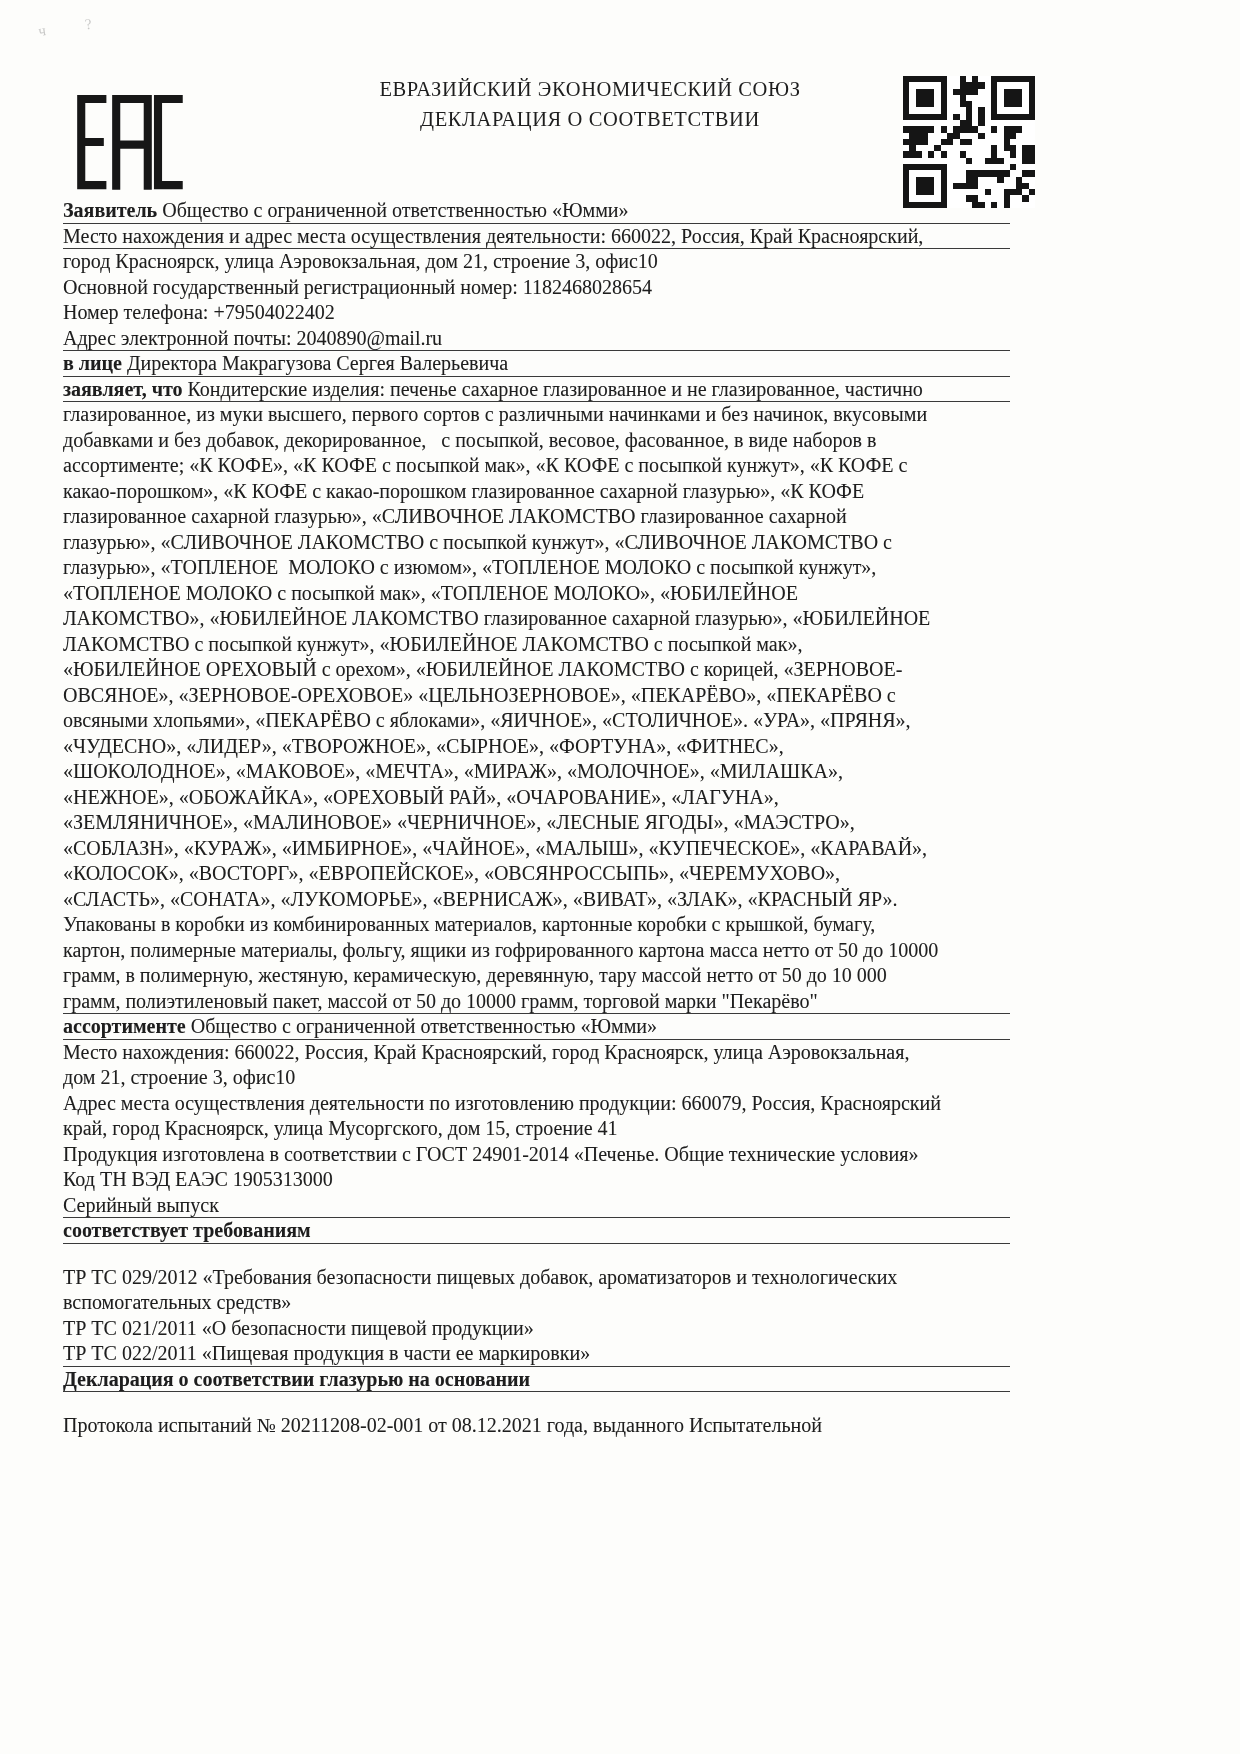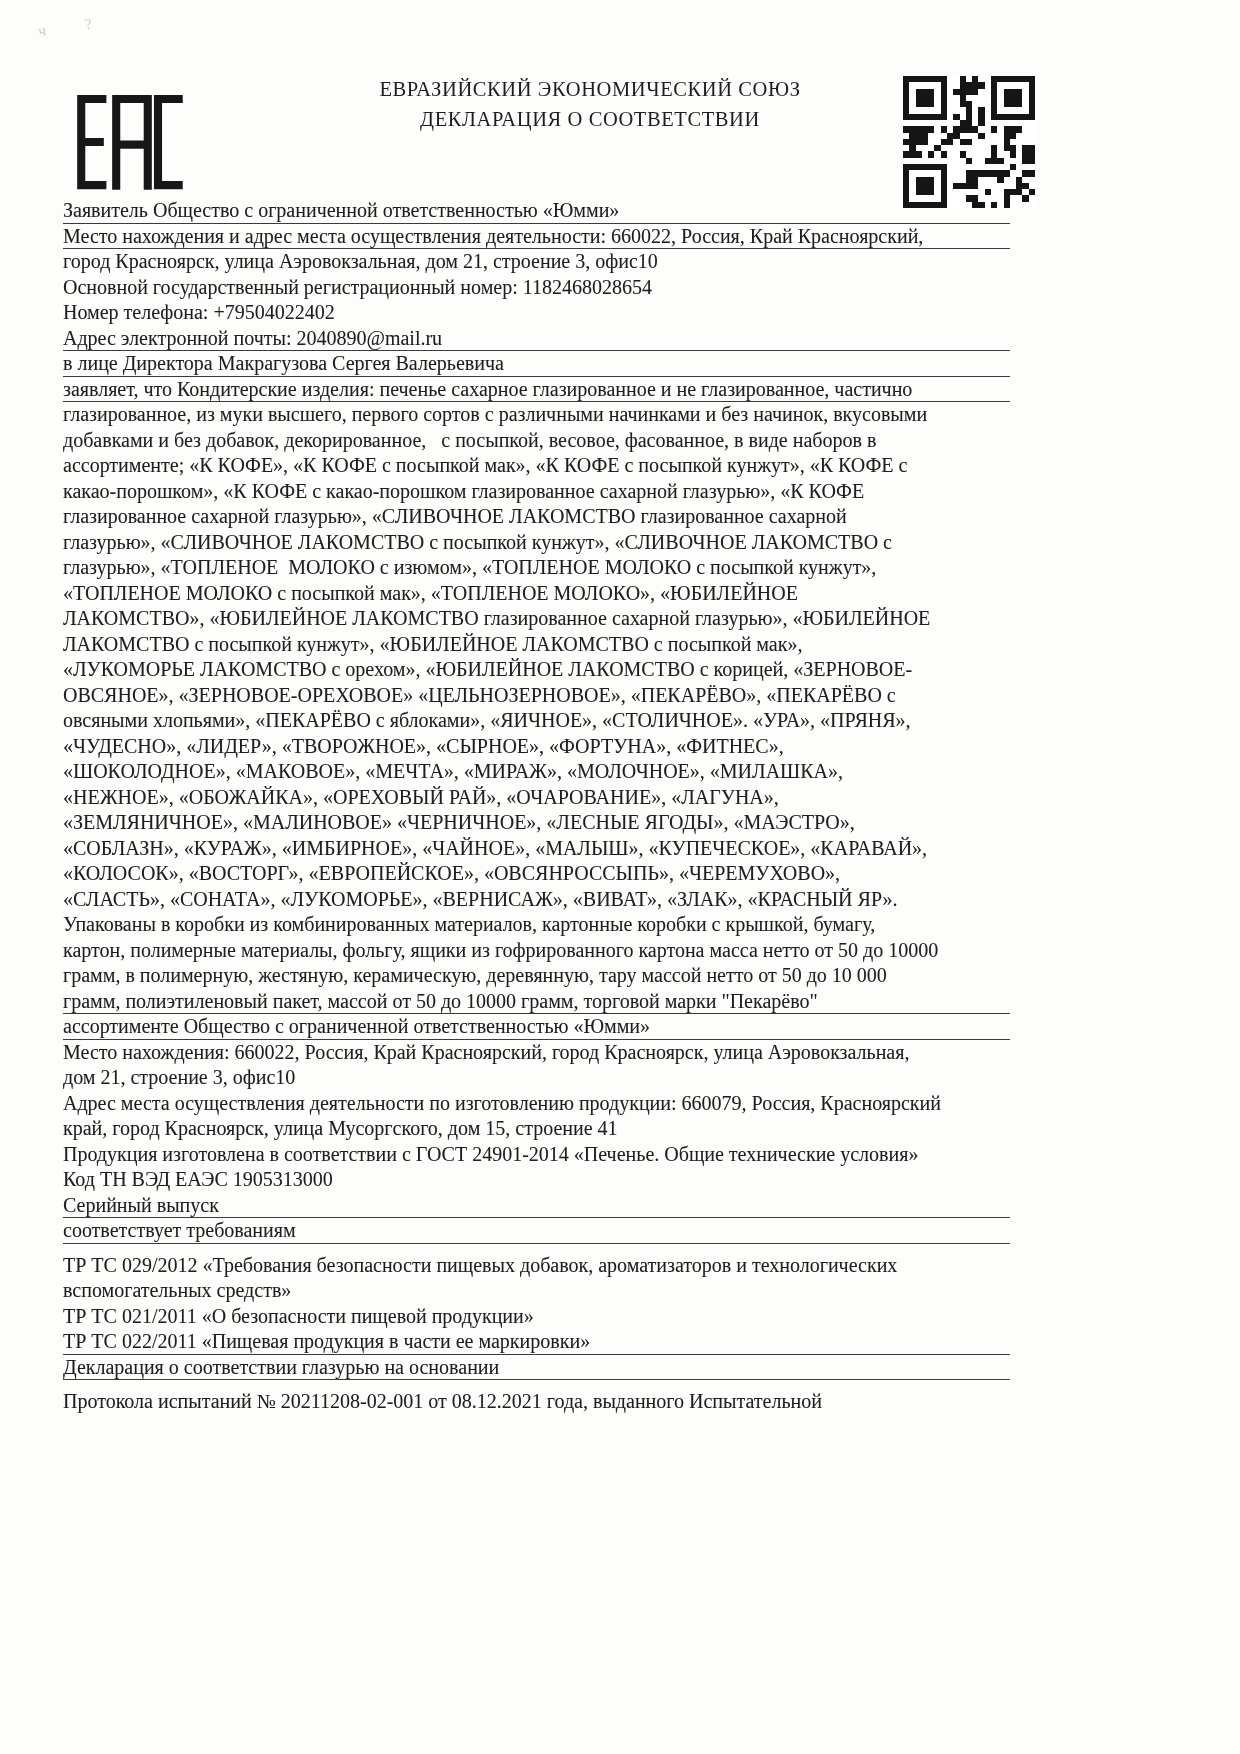--- a/index.html
+++ b/index.html
@@ -35,22 +35,22 @@
     font-size:20px;
   }
   .line{
     white-space:pre;
     height:25.5px;
     line-height:25.5px;
     box-sizing:border-box;
     text-shadow:0.2px 0.2px 0 rgba(30,30,30,.25);
   }
   .line.u{border-bottom:1.5px solid #3a3a3a;}
-  .line.g{margin-top:9px;}
-  .line b{font-weight:normal;}
+  .line.g{margin-top:21px;}
+  .line b{font-weight:bold;}
 </style>
 </head>
 <body>
 
 <div class="page">
 
   <div class="scan-mark">ч ?</div>
 
   <div class="header">
 
@@ -297,21 +297,21 @@
       <div class="line">глазированное, из муки высшего, первого сортов с различными начинками и без начинок, вкусовыми</div>
       <div class="line">добавками и без добавок, декорированное,   с посыпкой, весовое, фасованное, в виде наборов в</div>
       <div class="line">ассортименте; «К КОФЕ», «К КОФЕ с посыпкой мак», «К КОФЕ с посыпкой кунжут», «К КОФЕ с</div>
       <div class="line">какао-порошком», «К КОФЕ с какао-порошком глазированное сахарной глазурью», «К КОФЕ</div>
       <div class="line">глазированное сахарной глазурью», «СЛИВОЧНОЕ ЛАКОМСТВО глазированное сахарной</div>
       <div class="line">глазурью», «СЛИВОЧНОЕ ЛАКОМСТВО с посыпкой кунжут», «СЛИВОЧНОЕ ЛАКОМСТВО с</div>
       <div class="line">глазурью», «ТОПЛЕНОЕ  МОЛОКО с изюмом», «ТОПЛЕНОЕ МОЛОКО с посыпкой кунжут»,</div>
       <div class="line">«ТОПЛЕНОЕ МОЛОКО с посыпкой мак», «ТОПЛЕНОЕ МОЛОКО», «ЮБИЛЕЙНОЕ</div>
       <div class="line">ЛАКОМСТВО», «ЮБИЛЕЙНОЕ ЛАКОМСТВО глазированное сахарной глазурью», «ЮБИЛЕЙНОЕ</div>
       <div class="line">ЛАКОМСТВО с посыпкой кунжут», «ЮБИЛЕЙНОЕ ЛАКОМСТВО с посыпкой мак»,</div>
-      <div class="line">«ЛУКОМОРЬЕ ЛАКОМСТВО с орехом», «ЮБИЛЕЙНОЕ ЛАКОМСТВО с корицей, «ЗЕРНОВОЕ-</div>
+      <div class="line">«ЮБИЛЕЙНОЕ ОРЕХОВЫЙ с орехом», «ЮБИЛЕЙНОЕ ЛАКОМСТВО с корицей, «ЗЕРНОВОЕ-</div>
       <div class="line">ОВСЯНОЕ», «ЗЕРНОВОЕ-ОРЕХОВОЕ» «ЦЕЛЬНОЗЕРНОВОЕ», «ПЕКАРЁВО», «ПЕКАРЁВО с</div>
       <div class="line">овсяными хлопьями», «ПЕКАРЁВО с яблоками», «ЯИЧНОЕ», «СТОЛИЧНОЕ». «УРА», «ПРЯНЯ»,</div>
       <div class="line">«ЧУДЕСНО», «ЛИДЕР», «ТВОРОЖНОЕ», «СЫРНОЕ», «ФОРТУНА», «ФИТНЕС»,</div>
       <div class="line">«ШОКОЛОДНОЕ», «МАКОВОЕ», «МЕЧТА», «МИРАЖ», «МОЛОЧНОЕ», «МИЛАШКА»,</div>
       <div class="line">«НЕЖНОЕ», «ОБОЖАЙКА», «ОРЕХОВЫЙ РАЙ», «ОЧАРОВАНИЕ», «ЛАГУНА»,</div>
       <div class="line">«ЗЕМЛЯНИЧНОЕ», «МАЛИНОВОЕ» «ЧЕРНИЧНОЕ», «ЛЕСНЫЕ ЯГОДЫ», «МАЭСТРО»,</div>
       <div class="line">«СОБЛАЗН», «КУРАЖ», «ИМБИРНОЕ», «ЧАЙНОЕ», «МАЛЫШ», «КУПЕЧЕСКОЕ», «КАРАВАЙ»,</div>
       <div class="line">«КОЛОСОК», «ВОСТОРГ», «ЕВРОПЕЙСКОЕ», «ОВСЯНРОССЫПЬ», «ЧЕРЕМУХОВО»,</div>
       <div class="line">«СЛАСТЬ», «СОНАТА», «ЛУКОМОРЬЕ», «ВЕРНИСАЖ», «ВИВАТ», «ЗЛАК», «КРАСНЫЙ ЯР».</div>
       <div class="line">Упакованы в коробки из комбинированных материалов, картонные коробки с крышкой, бумагу,</div>

